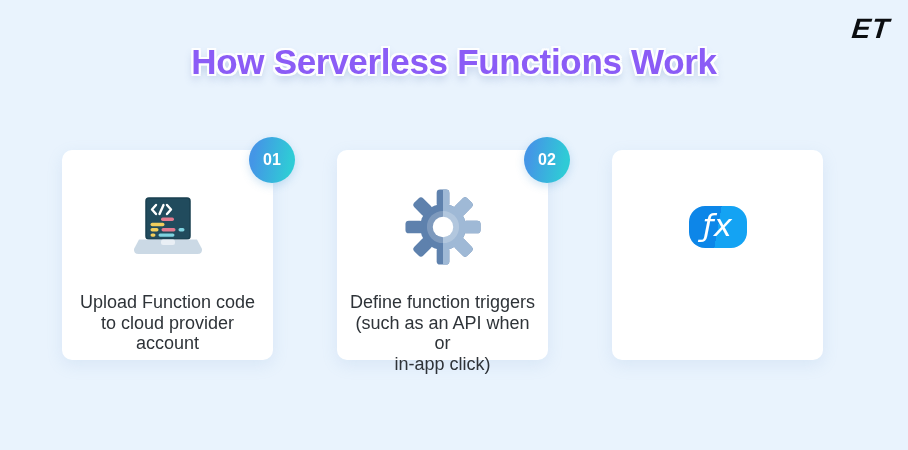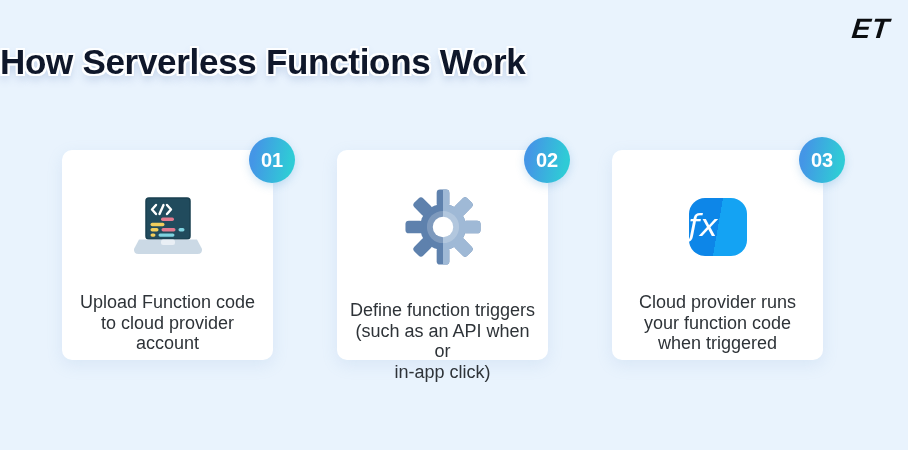--- a/index.html
+++ b/index.html
@@ -21,56 +21,57 @@
     font-style: italic;
     letter-spacing: 1px;
     color: #0b0d10;
     transform: skewX(-6deg);
   }
   .title {
     position: absolute;
     top: 42px;
     left: 0;
     width: 100%;
+    text-align: center;
     font-size: 35px;
     font-weight: 700;
     letter-spacing: -0.3px;
-    color: #0f172a;
+    color: #8b5cf6;
     text-shadow:
       -2px -2px 0 #fdfeff, 2px -2px 0 #fdfeff,
       -2px  2px 0 #fdfeff, 2px  2px 0 #fdfeff,
        0   -2px 0 #fdfeff, 0    2px 0 #fdfeff,
       -2px  0   0 #fdfeff, 2px  0   0 #fdfeff,
        0    5px 9px rgba(110, 140, 190, 0.45);
   }
   .card {
     position: absolute;
     top: 150px;
     width: 211px;
     height: 210px;
     background: #ffffff;
     border-radius: 10px;
     box-shadow: 0 5px 16px rgba(130, 165, 210, 0.16);
     display: flex;
     flex-direction: column;
     align-items: center;
   }
   .card-1 { left: 62px; }
-  .card-2 { left: 337px; gap: 8px; }
+  .card-2 { left: 337px; }
   .card-3 { left: 612px; }
   .badge {
     position: absolute;
     top: -13px;
     right: -22px;
     width: 46px;
     height: 46px;
     border-radius: 50%;
     background: linear-gradient(100deg, #4496e6 15%, #2fcbd6 85%);
     color: #ffffff;
-    font-size: 20px;
+    font-size: 16px;
     font-weight: 700;
     display: flex;
     align-items: center;
     justify-content: center;
     box-shadow: 0 3px 8px rgba(70, 150, 210, 0.25);
   }
   .icon-box {
     margin-top: 38px;
     height: 78px;
     display: flex;
@@ -81,26 +82,26 @@
     margin-top: 26px;
     padding: 0 10px;
     text-align: center;
     font-size: 18px;
     line-height: 20.5px;
     color: #2e3338;
     white-space: pre-line;
   }
   .fx-icon {
     width: 58px;
-    height: 58px;
+    height: 42px;
     border-radius: 16px;
     background: linear-gradient(100deg, #0d86e8 50%, #14a3f3 50%);
     display: flex;
     align-items: center;
-    justify-content: flex-start;
+    justify-content: center;
   }
   .fx-glyph {
     color: #ffffff;
     font-size: 31px;
     font-style: italic;
     font-family: "DejaVu Sans", sans-serif;
     transform: translateY(-2px);
   }
 </style>
 </head>
@@ -161,24 +162,20 @@
         <circle cx="40" cy="40" r="16.5" fill="rgba(255,255,255,0.20)"></circle>
         <circle cx="40" cy="40" r="10.5" fill="#ffffff"></circle>
       </svg>
     </div>
     <div class="card-text">Define function triggers
 (such as an API when or
 in-app click)</div>
   </div>
 
   <div class="card card-3">
-    <div class="badge">03</div>
     <div class="icon-box">
       <div class="fx-icon">
         <span class="fx-glyph">ƒx</span>
       </div>
     </div>
-    <div class="card-text">Cloud provider runs
-your function code
-when triggered</div>
   </div>
 
 </div>
 
 </body></html>

